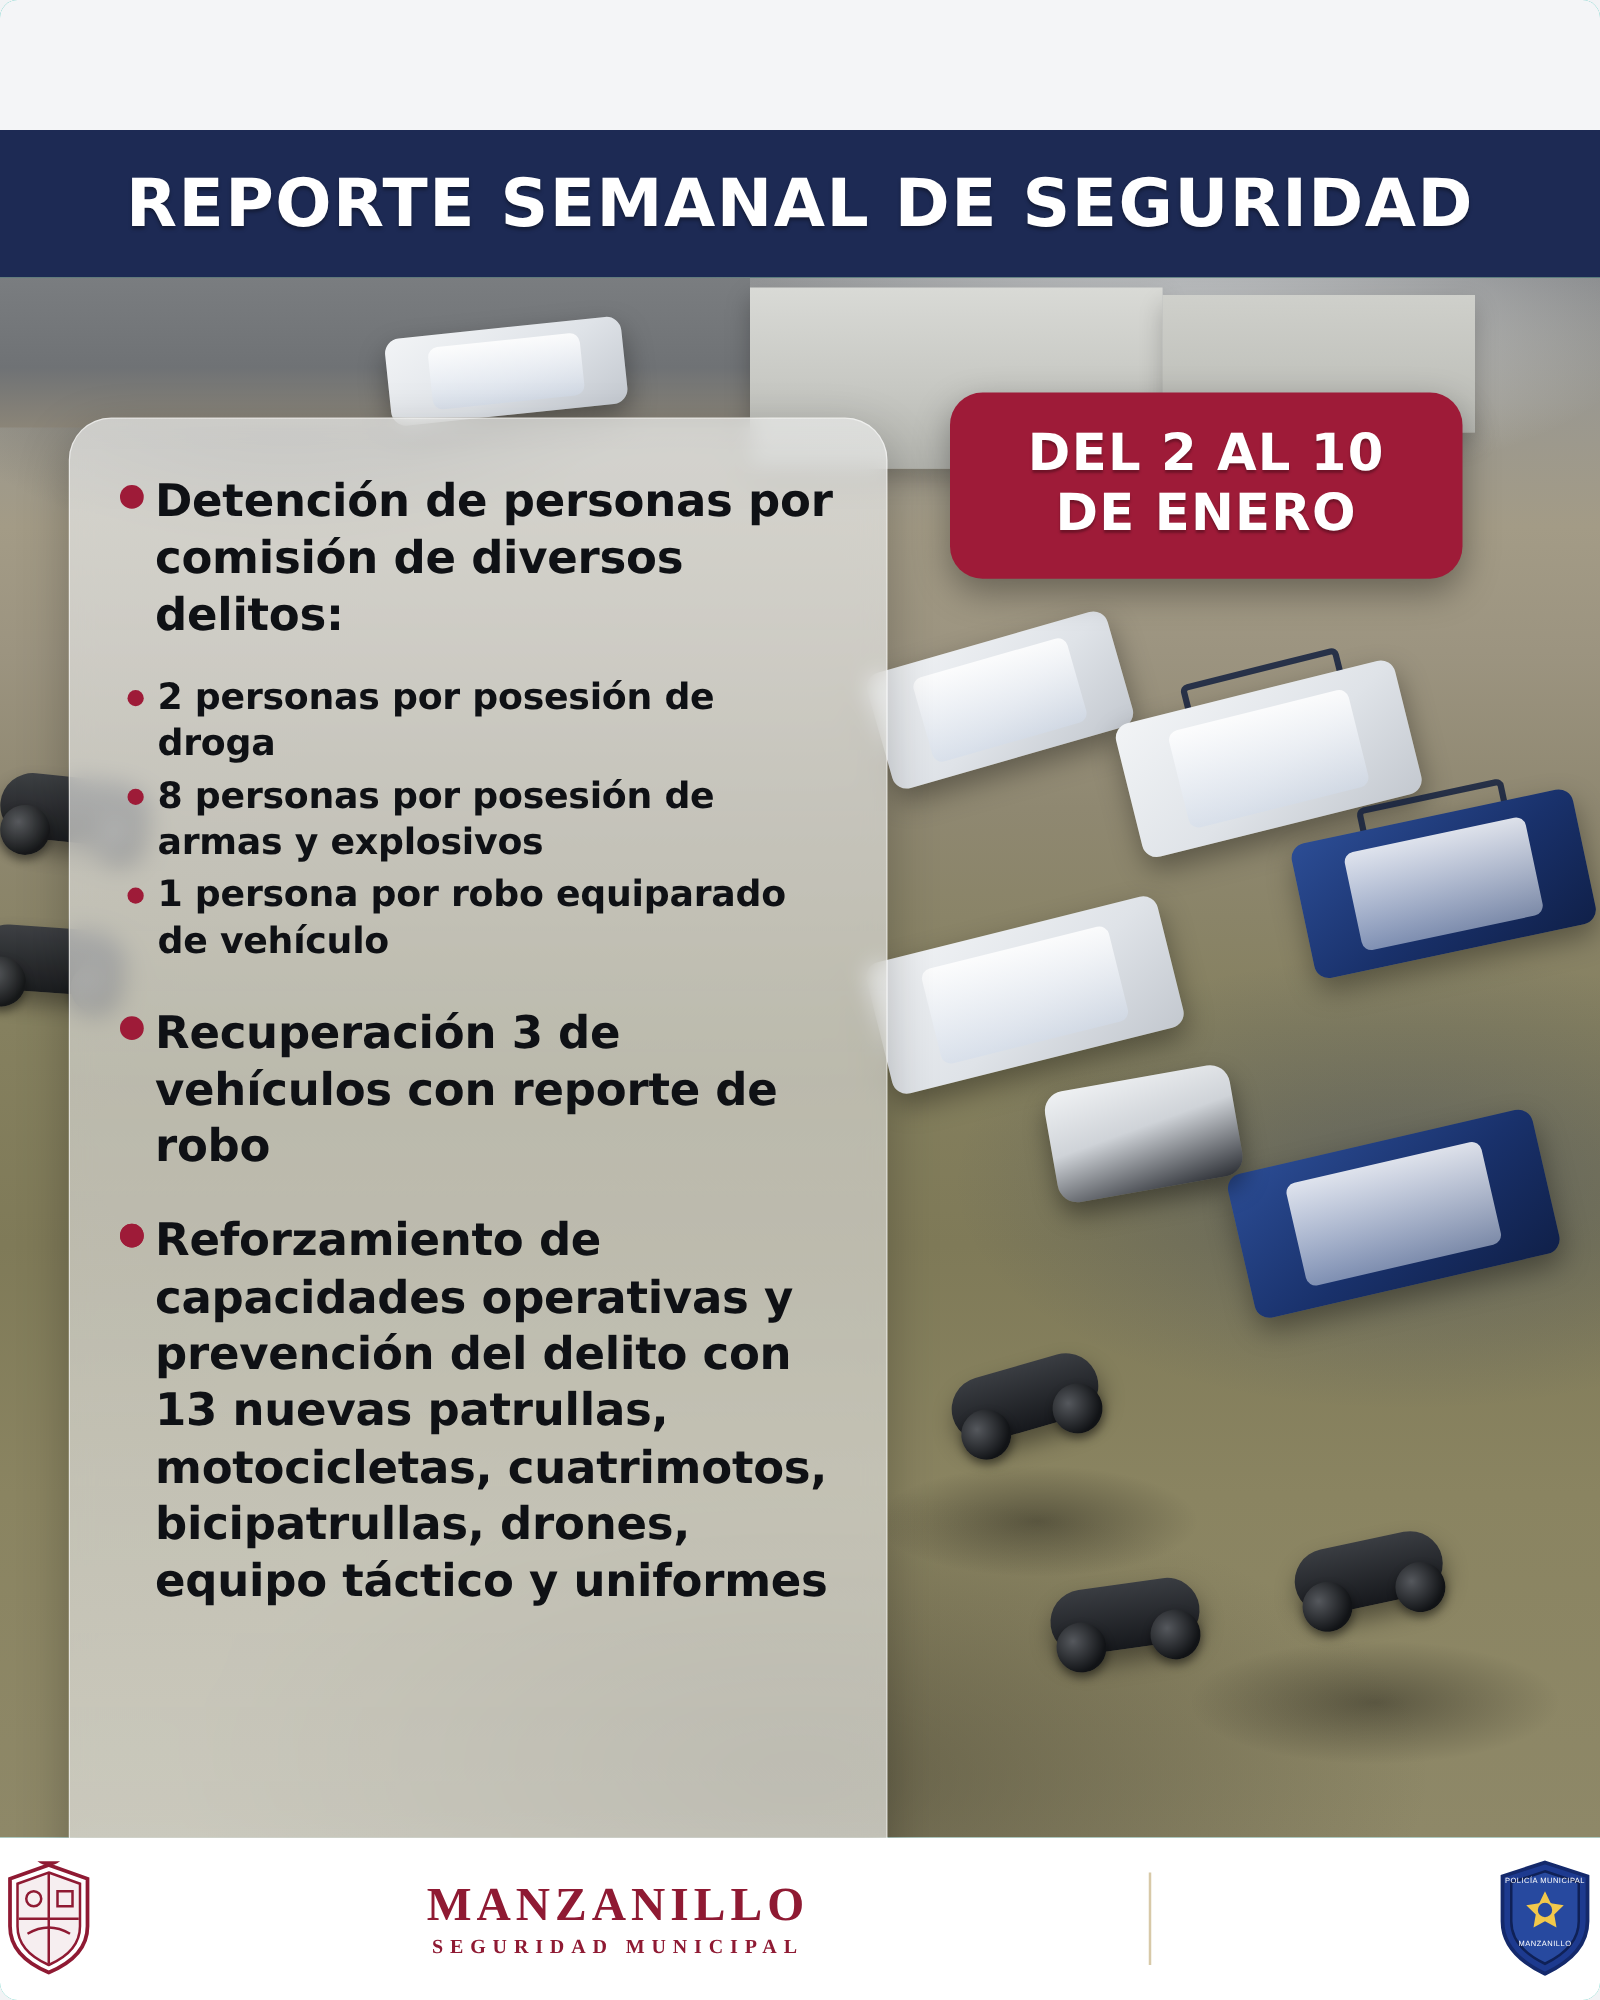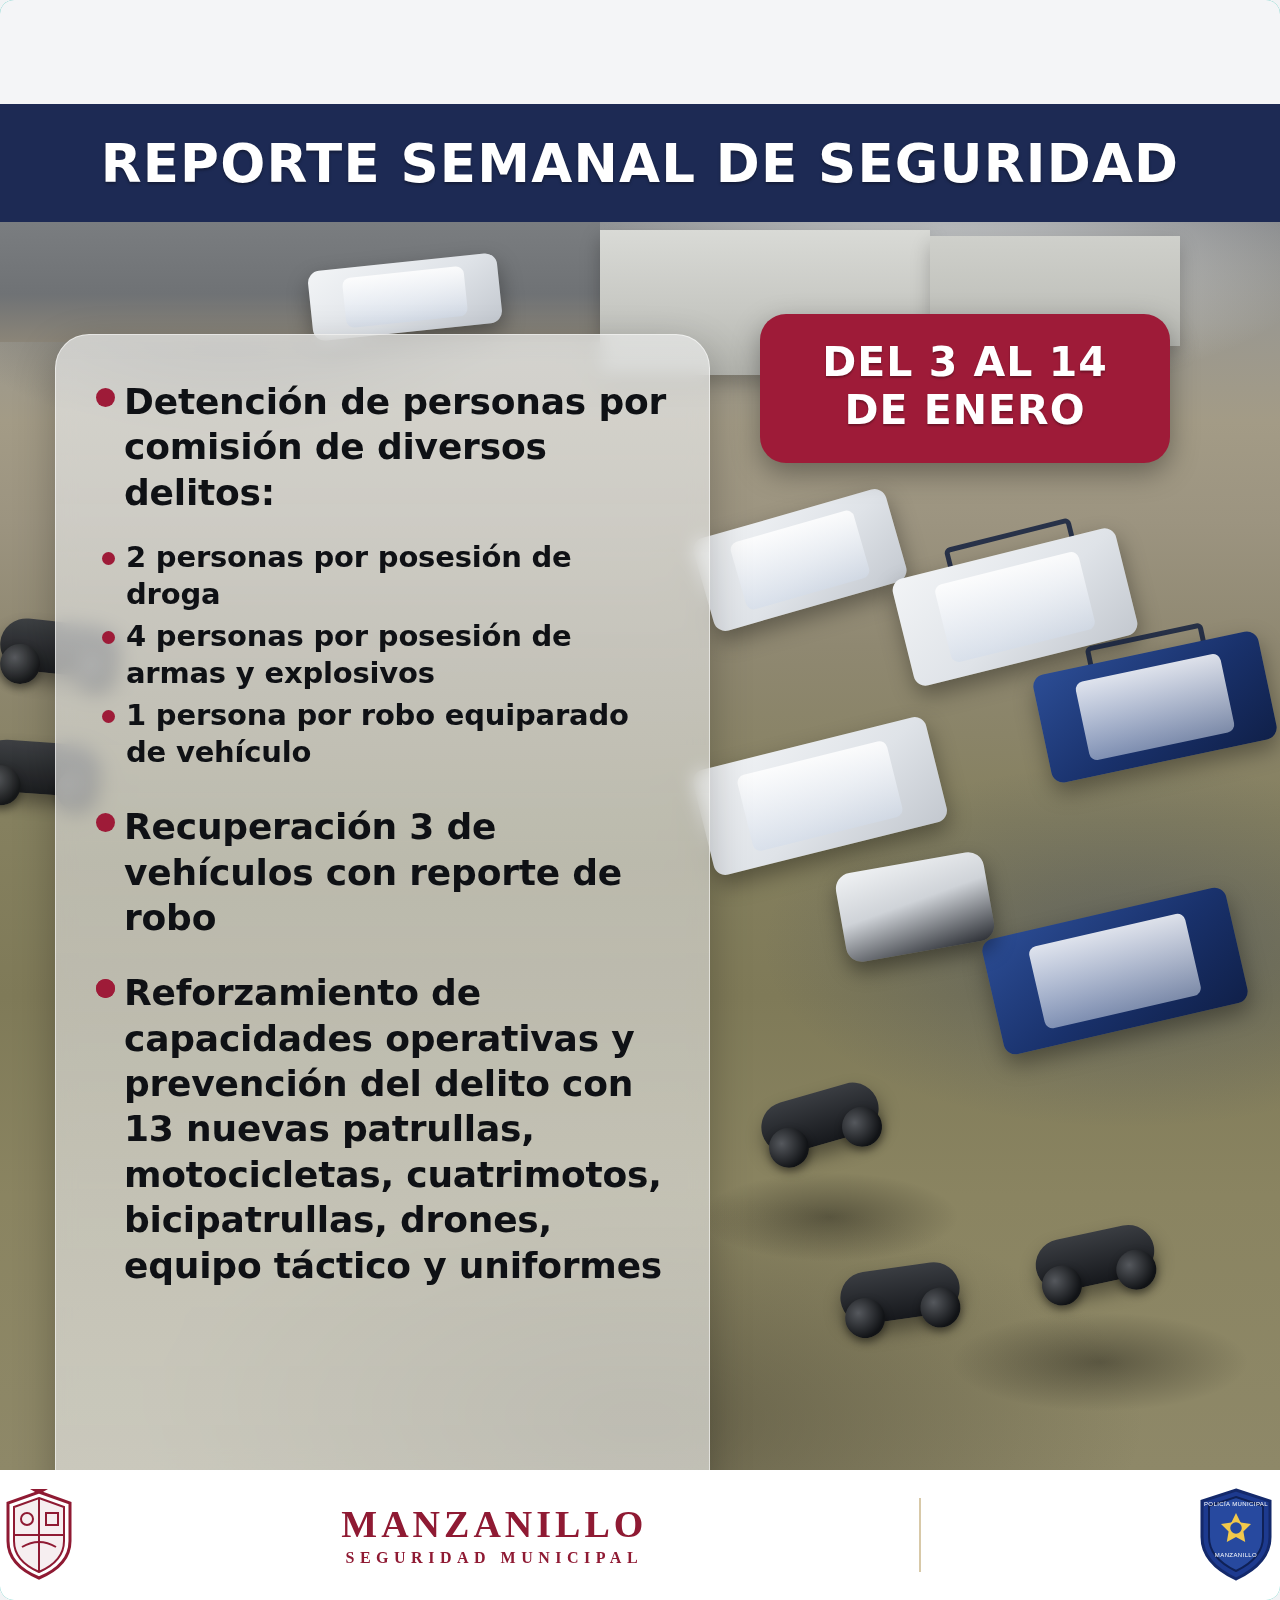--- a/index.html
+++ b/index.html
@@ -332,40 +332,40 @@
     <div class="ground-shadow gs1"></div>
     <div class="ground-shadow gs2"></div>
 
     <div class="moto moto-a"></div>
     <div class="moto moto-b"></div>
     <div class="moto moto-c"></div>
     <div class="moto moto-d"></div>
     <div class="moto moto-e"></div>
 
     <div class="date-badge">
-      <span class="line">DEL 3 AL 14</span>
+      <span class="line">DEL 2 AL 10</span>
       <span class="line">DE ENERO</span>
     </div>
 
     <div class="card">
       <ul class="items">
 
         <li class="item">
           <span class="dot"></span>
           <span>Detención de personas por comisión de diversos delitos:</span>
         </li>
 
         <div class="sub-group">
           <li class="item sub">
             <span class="dot"></span>
             <span>2 personas por posesión de droga</span>
           </li>
           <li class="item sub">
             <span class="dot"></span>
-            <span>4 personas por posesión de armas y explosivos</span>
+            <span>8 personas por posesión de armas y explosivos</span>
           </li>
           <li class="item sub">
             <span class="dot"></span>
             <span>1 persona por robo equiparado de vehículo</span>
           </li>
         </div>
 
         <li class="item">
           <span class="dot"></span>
           <span>Recuperación 3 de vehículos con reporte de robo</span>

